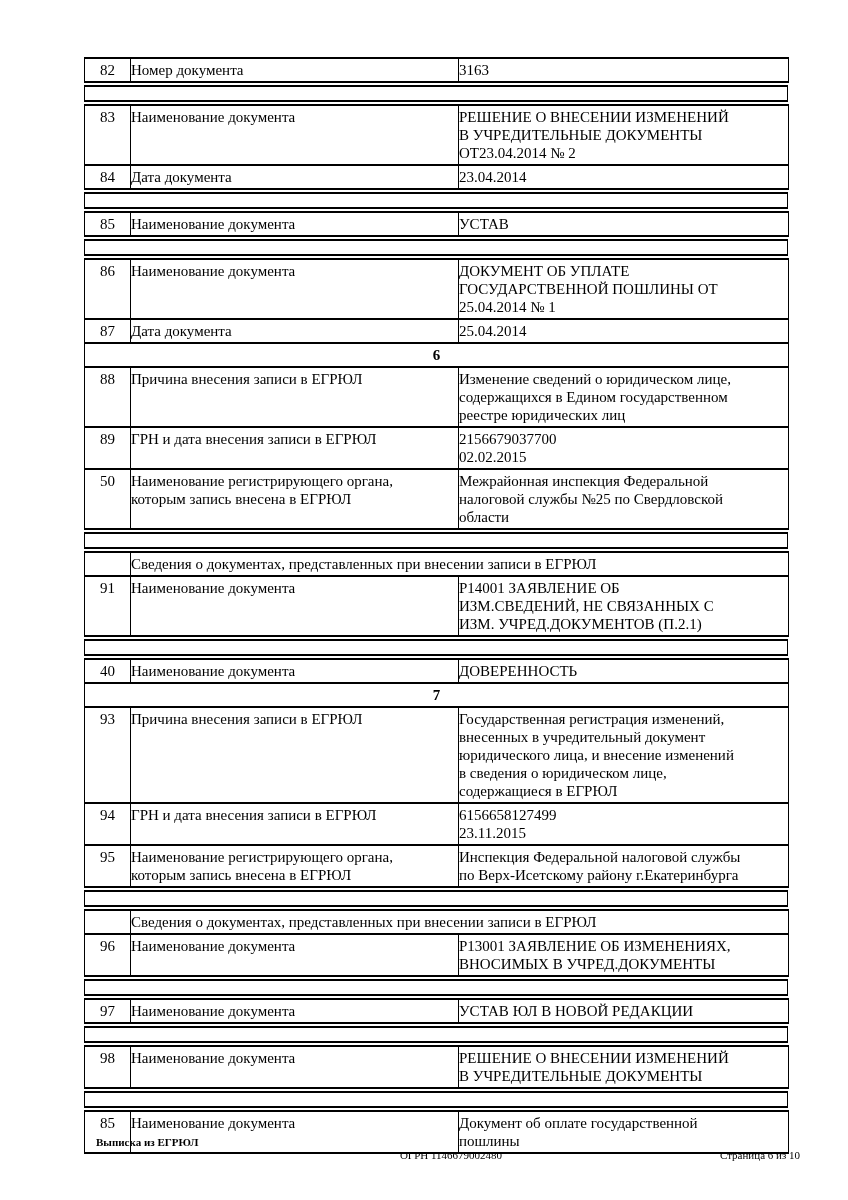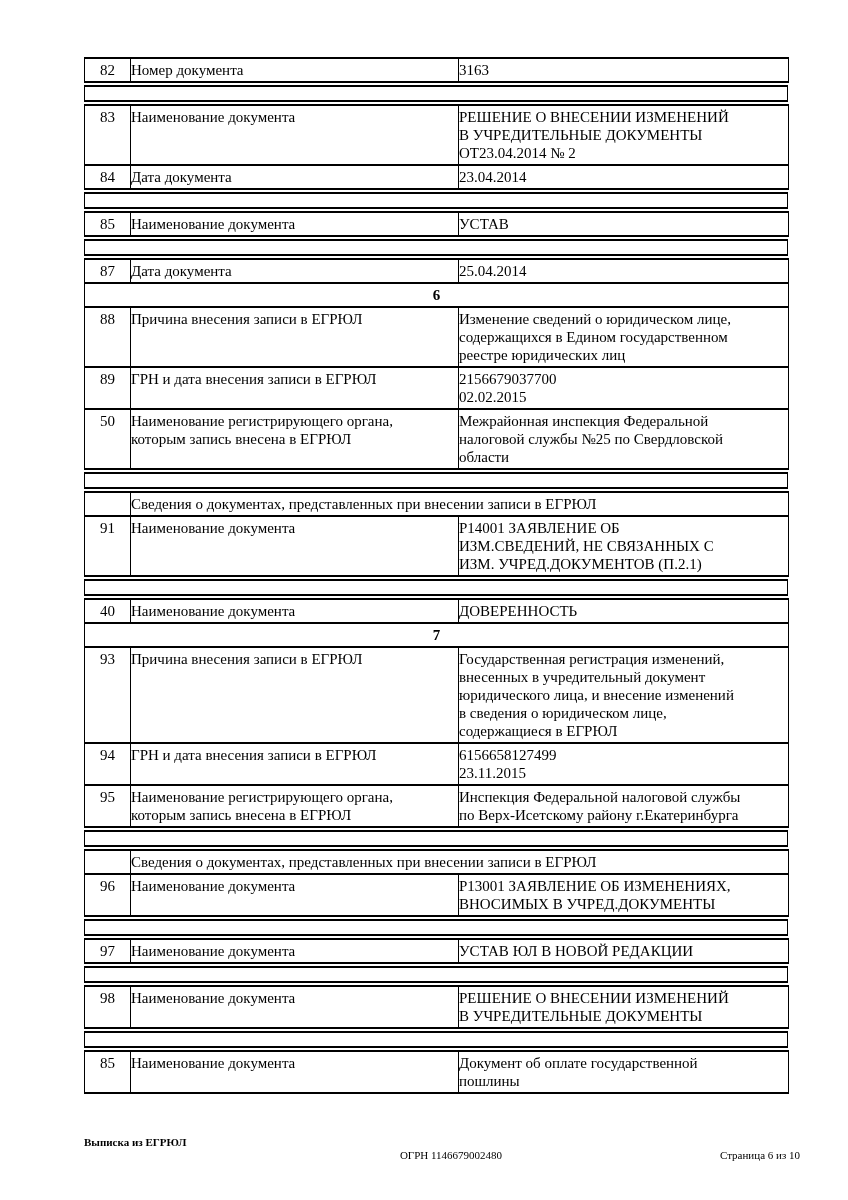--- a/index.html
+++ b/index.html
@@ -28,21 +28,21 @@
     width:704px;height:17px;box-sizing:border-box;
     border:1px solid #000;
     border-top:2px solid #000;
     border-bottom:2px solid #000;
     margin:2px 0;
   }
   .footer{
     position:absolute;left:84px;top:1136px;width:716px;
     font-size:11px;line-height:13px;
   }
-  .f-title{font-weight:bold;}
+  .f-title{font-weight:bold;padding-left:12px;}
   .f-center{position:absolute;top:13px;left:9px;width:100%;text-align:center;}
   .f-right{position:absolute;top:13px;right:0;}
 </style>
 </head>
 <body>
 
 <div class="doc-table" id="doc-table">
     <table class="grid">
       <colgroup>
         <col style="width: 46px;">
@@ -95,20 +95,27 @@
       </tbody>
     </table>
     <div class="sep"></div>
     <table class="grid">
       <colgroup>
         <col style="width: 46px;">
         <col style="width: 328px;">
         <col style="width: 330px;">
       </colgroup>
       <tbody>
+        <tr>
+          <td class="num">86</td>
+          <td class="lbl">Наименование документа</td>
+          <td class="val">ДОКУМЕНТ ОБ УПЛАТЕ
+ГОСУДАРСТВЕННОЙ ПОШЛИНЫ ОТ
+25.04.2014 № 1</td>
+        </tr>
         <tr>
           <td class="num">87</td>
           <td class="lbl">Дата документа</td>
           <td class="val">25.04.2014</td>
         </tr>
         <tr>
           <td class="sec" colspan="3">6</td>
         </tr>
         <tr>
           <td class="num">88</td>

